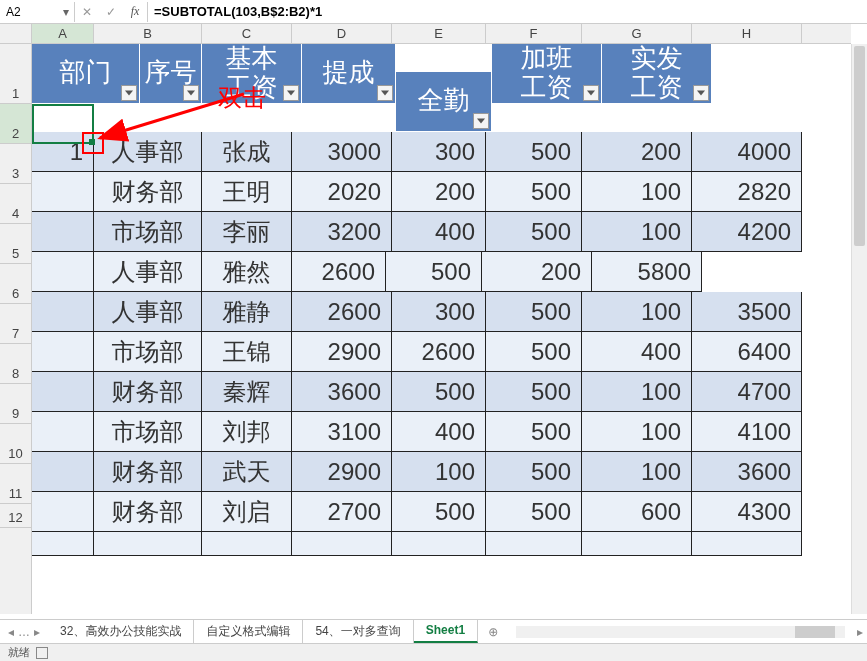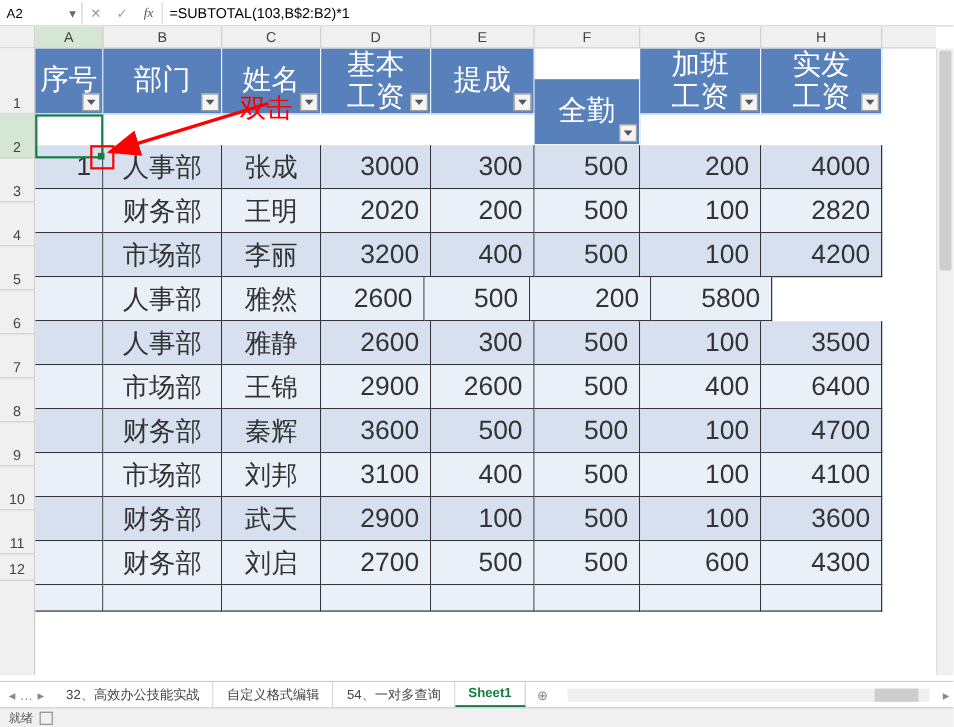--- a/index.html
+++ b/index.html
@@ -4,21 +4,21 @@
 <style>
 * { box-sizing: border-box; margin: 0; padding: 0; }
 body { font-family: "Microsoft YaHei", Arial, sans-serif; font-size: 12px; color: #333; background: #fff; width: 867px; height: 661px; overflow: hidden; position: relative; }
 
 .formula-bar { display: flex; align-items: center; height: 24px; border-bottom: 1px solid #ccc; background: #fff; }
 .name-box { width: 58px; padding: 2px 6px; border: none; font-size: 12px; background: #fff; }
 .fb-divider { width: 1px; height: 20px; background: #ccc; }
 .fb-dropdown { width: 16px; text-align: center; color: #666; cursor: pointer; }
 .fb-btn { width: 24px; text-align: center; color: #999; font-size: 12px; cursor: pointer; }
 .fb-fx { font-style: italic; font-family: "Times New Roman"; color: #555; }
-.fb-input { flex: 1; padding: 2px 6px; border: none; font-size: 13px; background: #fff; outline: none; }
+.fb-input { flex: 1; padding: 2px 6px; border: none; font-size: 13px; background: #fff; outline: none; font-weight: bold; }
 
 .sheet-wrapper { position: relative; height: 590px; overflow: hidden; }
 .select-all { position: absolute; top: 0; left: 0; width: 32px; height: 20px; background: #f0f0f0; border-right: 1px solid #ccc; border-bottom: 1px solid #ccc; }
 .col-headers { position: absolute; top: 0; left: 32px; right: 16px; height: 20px; display: flex; background: #f0f0f0; border-bottom: 1px solid #ccc; }
 .col-h { text-align: center; line-height: 20px; border-right: 1px solid #ccc; color: #444; font-size: 13px; }
 .col-h.active { background: #d5e6d5; }
 .row-headers { position: absolute; top: 20px; left: 0; width: 32px; bottom: 0; background: #f0f0f0; border-right: 1px solid #ccc; }
 .row-h { text-align: center; border-bottom: 1px solid #ccc; color: #444; font-size: 13px; display: flex; align-items: flex-end; justify-content: center; padding-bottom: 2px; }
 .row-h.active { background: #d5e6d5; }
 
@@ -91,38 +91,30 @@
       <div class="row-h" style="height: 40px;">6</div>
       <div class="row-h" style="height: 40px;">7</div>
       <div class="row-h" style="height: 40px;">8</div>
       <div class="row-h" style="height: 40px;">9</div>
       <div class="row-h" style="height: 40px;">10</div>
       <div class="row-h" style="height: 40px;">11</div>
       <div class="row-h" style="height: 24px;">12</div>
     </div>
   <div class="grid" id="grid">
       <div class="grid-row">
+        <div class="cell head" style="width: 108px; height: 60px;">
+          <span class="txt">部门</span>
+          <div class="filter-arrow">
+            <svg viewBox="0 0 10 6">
+              <polygon points="0,0 10,0 5,6" fill="#555"></polygon>
+            </svg>
+          </div>
+        </div>
         <div class="cell head" style="width: 62px; height: 60px;">
           <span class="txt">序号</span>
-          <div class="filter-arrow">
-            <svg viewBox="0 0 10 6">
-              <polygon points="0,0 10,0 5,6" fill="#555"></polygon>
-            </svg>
-          </div>
-        </div>
-        <div class="cell head" style="width: 108px; height: 60px;">
-          <span class="txt">部门</span>
-          <div class="filter-arrow">
-            <svg viewBox="0 0 10 6">
-              <polygon points="0,0 10,0 5,6" fill="#555"></polygon>
-            </svg>
-          </div>
-        </div>
-        <div class="cell head" style="width: 90px; height: 60px;">
-          <span class="txt">姓名</span>
           <div class="filter-arrow">
             <svg viewBox="0 0 10 6">
               <polygon points="0,0 10,0 5,6" fill="#555"></polygon>
             </svg>
           </div>
         </div>
         <div class="cell head" style="width: 100px; height: 60px;">
           <span class="txt">基本<br>工资</span>
           <div class="filter-arrow">
             <svg viewBox="0 0 10 6">

